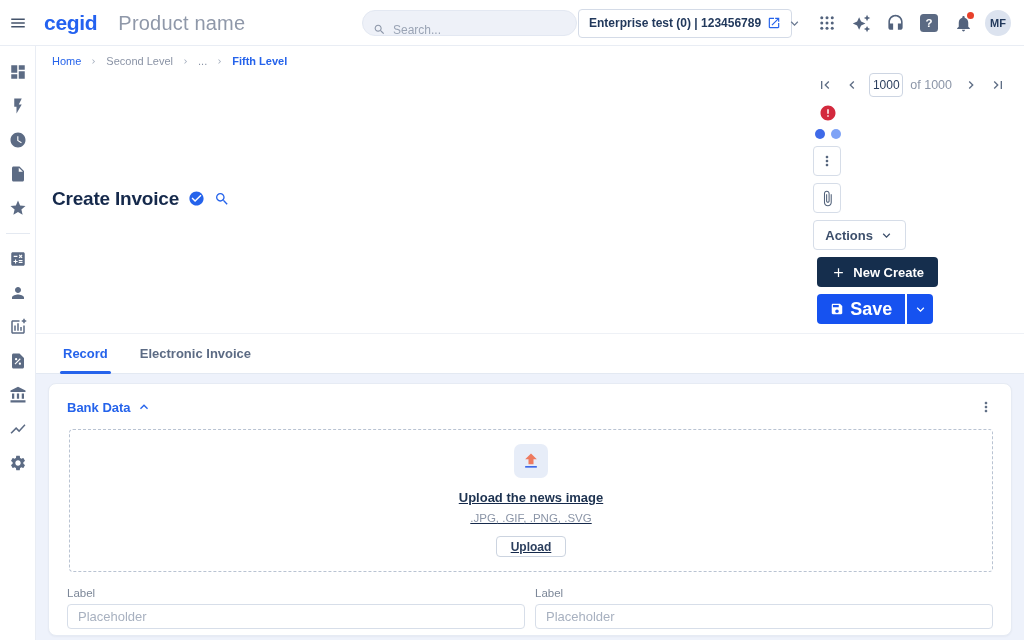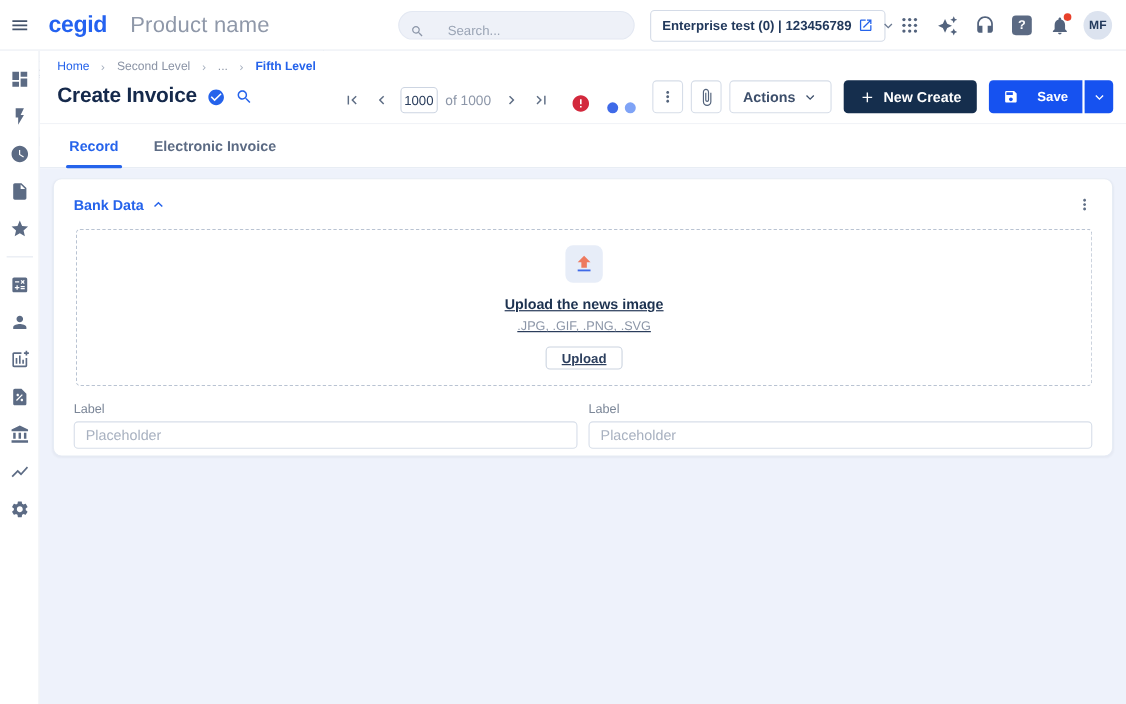--- a/index.html
+++ b/index.html
@@ -14,32 +14,32 @@
     display:flex; align-items:center;
   }
   .hamburger { width:36px; height:46px; display:flex; align-items:center; justify-content:center; background:none; border:none; cursor:pointer; color:#44536b; }
   .brand { display:flex; align-items:baseline; gap:21px; margin-left:8px; }
   .brand-cegid { font-size:21px; font-weight:700; color:#2462f0; letter-spacing:-0.3px; }
   .brand-product { font-size:20px; font-weight:400; color:#8f98a9; letter-spacing:0.2px; }
 
   .search-box {
     position:absolute; left:362px; top:10px; width:215px; height:26px;
     background:#eef1f8; border:1px solid #e3e8f2; border-radius:14px;
-    display:flex; align-items:flex-end; padding:0 10px; gap:21px;
+    display:flex; align-items:flex-start; padding:12px 10px; gap:7px;
   }
   .search-box input {
     border:none; background:transparent; outline:none; width:100%;
     font-size:12px; color:#44536b; font-family:"Liberation Sans", sans-serif;
   }
   .search-box input::placeholder { color:#9aa4b5; }
 
   .header-right { position:absolute; right:13px; top:0; height:46px; display:flex; align-items:center; gap:10px; }
   .enterprise {
     height:29px; width:214px; background:#fff; border:1px solid #d4dbe7; border-radius:4px;
-    display:flex; align-items:center; padding:0 7px 0 10px; gap:6px; cursor:pointer; margin-right:0;
+    display:flex; align-items:center; padding:0 7px 0 10px; gap:6px; cursor:pointer; margin-right:13px;
   }
   .enterprise-label { font-size:12px; font-weight:600; color:#22395c; white-space:nowrap; flex:1; }
   .icon-btn { width:24px; height:28px; display:flex; align-items:center; justify-content:center; background:none; border:none; cursor:pointer; color:#53637d; position:relative; }
   .help-chip { width:18px; height:18px; background:#5b6a83; border-radius:3.5px; color:#fff; font-size:11.5px; font-weight:700; display:flex; align-items:center; justify-content:center; }
   .bell-dot { position:absolute; top:3px; right:1px; width:7px; height:7px; border-radius:50%; background:#e8402a; }
   .avatar { width:26px; height:26px; border-radius:50%; background:#dce3ef; color:#22395c; font-size:11px; font-weight:700; display:flex; align-items:center; justify-content:center; cursor:pointer; }
 
   
   .sidebar {
     position:fixed; top:46px; left:0; bottom:0; width:36px; background:#fff;
@@ -56,36 +56,36 @@
   .crumb-link { color:#2563eb; font-weight:500; cursor:pointer; }
   .crumb-mid { color:#8a93a5; }
   .crumb-current { color:#2563eb; font-weight:700; }
   .crumb-sep { color:#a3adbd; }
 
   .title-row { display:flex; align-items:center; justify-content:space-between; padding:4px 12px 9px 16px; border-bottom:1px solid #eef1f6; background:#fff; }
   .title-left { display:flex; align-items:center; gap:9px; }
   .page-title { font-size:19px; font-weight:800; color:#15294b; letter-spacing:-0.2px; }
   .title-icon { background:none; border:none; cursor:pointer; padding:0; display:flex; }
 
-  .title-right { display:flex; align-items:flex-end; gap:7px; }
+  .title-right { display:flex; align-items:flex-start; gap:7px;flex-direction:column; }
   .nav-group { display:flex; align-items:center; gap:3px; margin-right:2px; }
   .nav-btn { width:24px; height:24px; display:flex; align-items:center; justify-content:center; background:none; border:none; cursor:pointer; color:#5f6e85; }
   .nav-input { width:34px; height:24px; border:1px solid #cdd5e2; border-radius:4px; text-align:center; font-size:12px; color:#2c3f5e; font-family:"Liberation Sans", sans-serif; outline:none; margin:0 2px; }
   .nav-of { font-size:12.5px; color:#8c96a8; margin:0 4px 0 2px; white-space:nowrap; }
   .status-error { width:18px; height:18px; color:#d3293d; margin:0 6px; }
   .dot-pair { display:flex; align-items:center; gap:6px; margin:0 8px 0 2px; }
   .dot-a { width:10px; height:10px; border-radius:50%; background:#3f6ae8; }
   .dot-b { width:10px; height:10px; border-radius:50%; background:#7fa3f6; }
 
   .tool-btn { height:30px; background:#fff; border:1px solid #d6dde8; border-radius:4px; display:flex; align-items:center; justify-content:center; cursor:pointer; color:#53637b; }
   .tool-btn.square { width:28px; }
   .actions-btn { padding:0 11px; gap:6px; font-size:13px; font-weight:600; color:#3d4f6b; font-family:"Liberation Sans", sans-serif; }
   .new-record-btn { height:30px; background:#152e4d; color:#fff; border:none; border-radius:4px; display:flex; align-items:center; gap:7px; padding:0 14px; font-size:13px; font-weight:700; cursor:pointer; font-family:"Liberation Sans", sans-serif; margin-left:4px; }
   .save-split { display:flex; gap:2px; margin-left:4px; }
-  .save-main { height:30px; background:#1652f0; color:#fff; border:none; border-radius:4px 0 0 4px; display:flex; align-items:center; gap:17px; padding:0 13px; font-size:12px; font-weight:700; cursor:pointer; font-family:"Liberation Sans", sans-serif; }
+  .save-main { height:30px; background:#1652f0; color:#fff; border:none; border-radius:4px 0 0 4px; display:flex; align-items:center; gap:6px; padding:0 13px; font-size:18px; font-weight:700; cursor:pointer; font-family:"Liberation Sans", sans-serif; }
   .save-caret { height:30px; width:26px; background:#1652f0; color:#fff; border:none; border-radius:0 4px 4px 0; display:flex; align-items:center; justify-content:center; cursor:pointer; }
 
   
   .tabs { display:flex; align-items:flex-end; gap:26px; padding:0 0 0 24px; background:#fff; border-bottom:1px solid #e3e9f2; height:40px; }
   .tab { position:relative; font-size:13px; padding:0 3px 12px 3px; cursor:pointer; background:none; border:none; font-family:"Liberation Sans", sans-serif; }
   .tab.active { color:#2563eb; font-weight:700; }
   .tab.active::after { content:""; position:absolute; left:0; right:0; bottom:-1px; height:3px; background:#2563eb; border-radius:3px; }
   .tab.inactive { color:#5c6b84; font-weight:600; }
 
   

